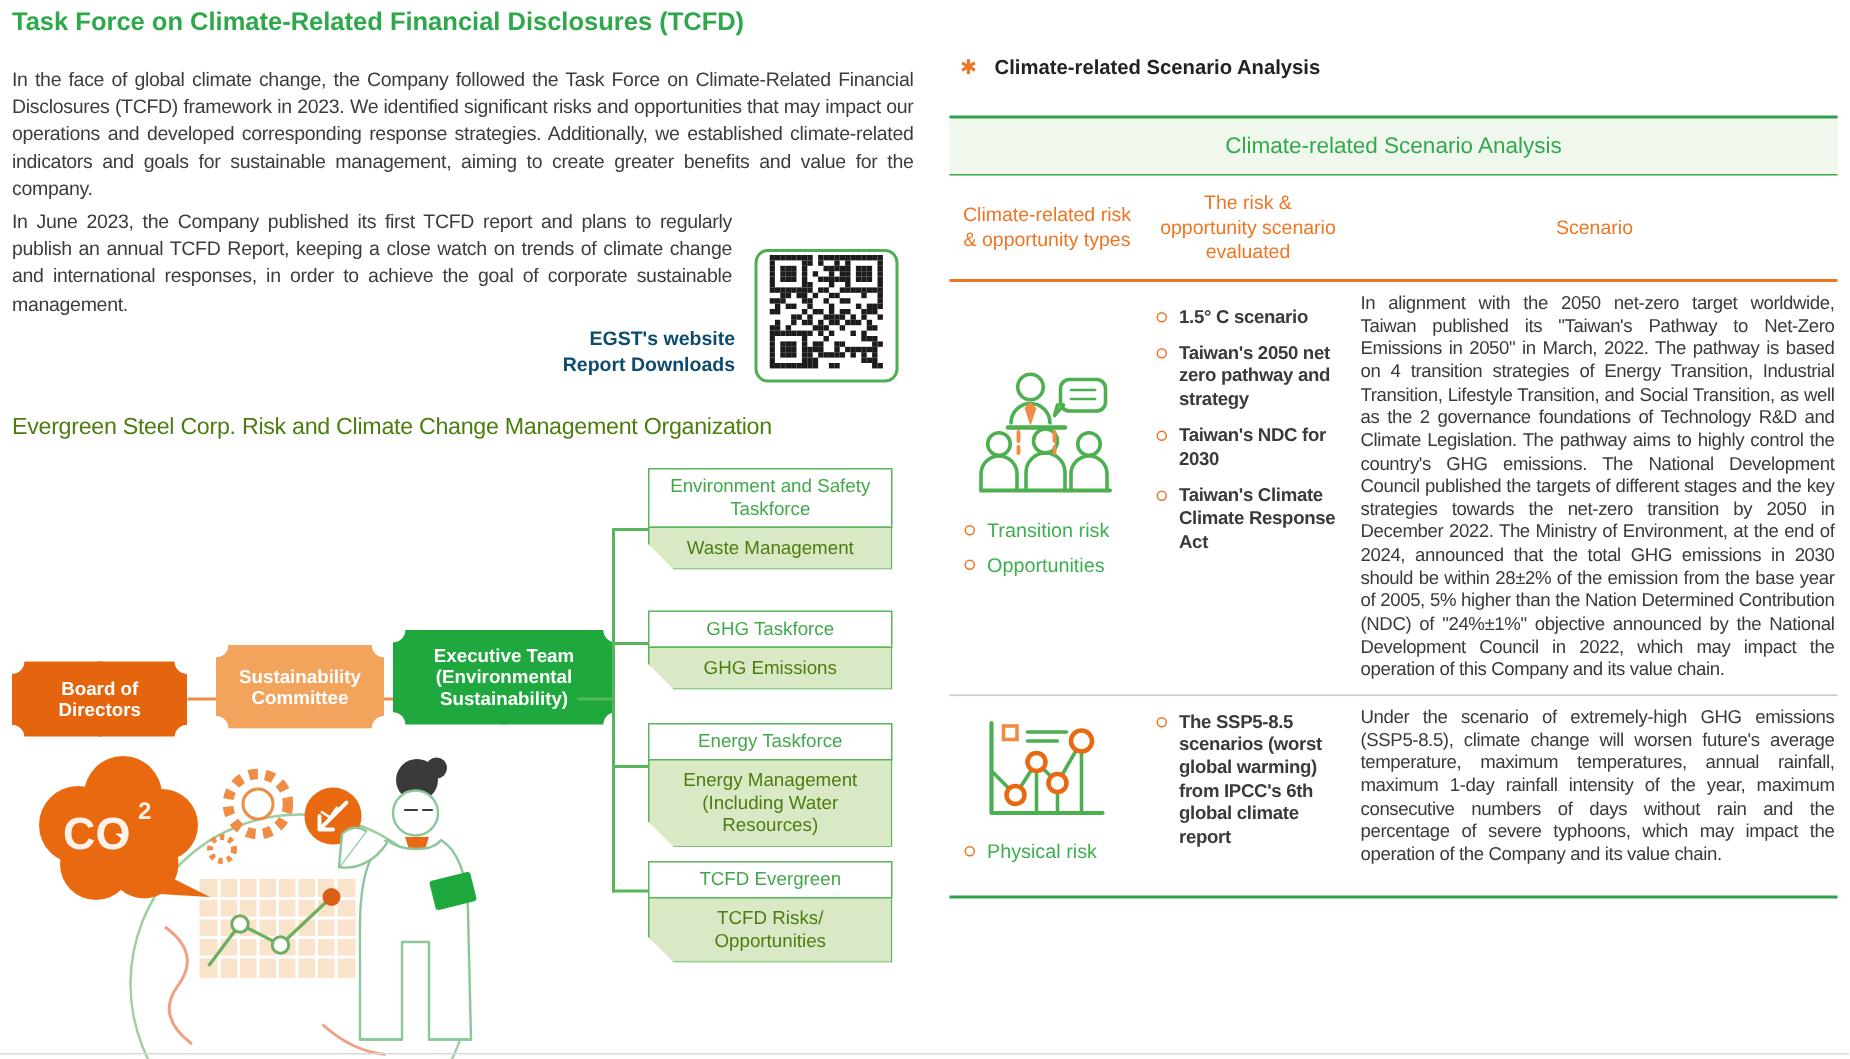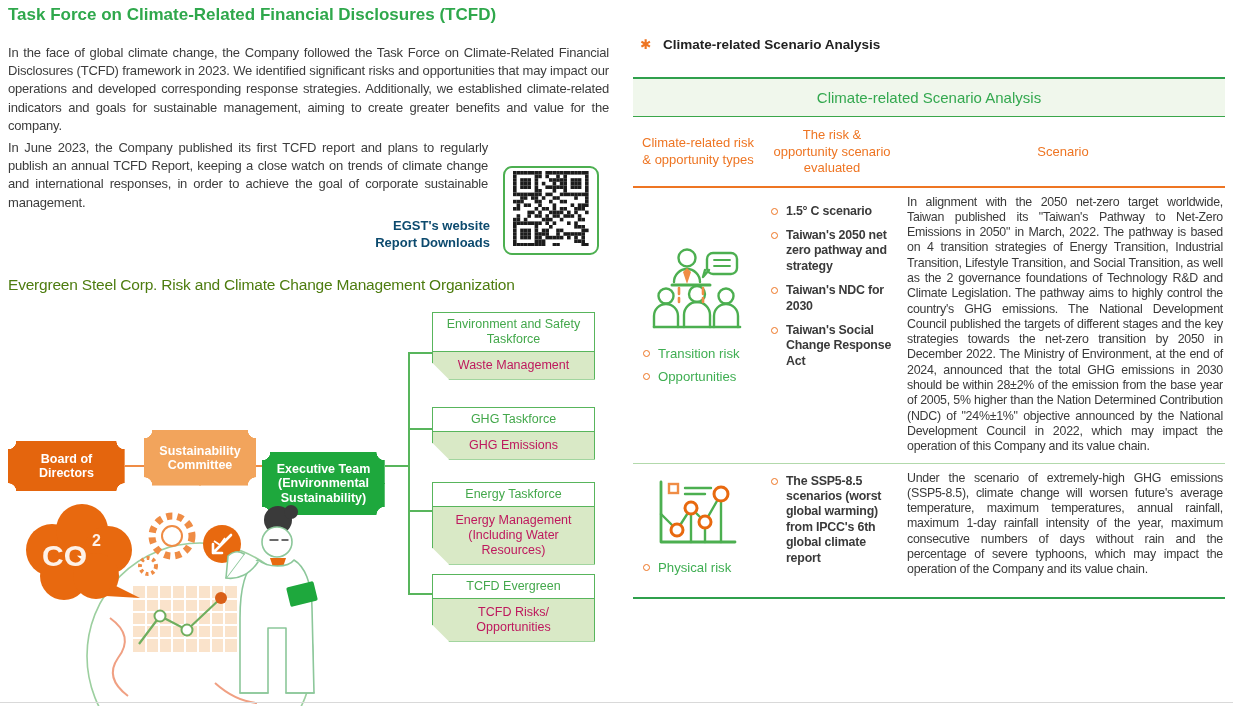--- a/index.html
+++ b/index.html
@@ -25,21 +25,21 @@
             radial-gradient(circle at 0 0, transparent 8px, var(--c) 8.5px) top left / 51% 51% no-repeat,
             radial-gradient(circle at 100% 0, transparent 8px, var(--c) 8.5px) top right / 51% 51% no-repeat,
             radial-gradient(circle at 0 100%, transparent 8px, var(--c) 8.5px) bottom left / 51% 51% no-repeat,
             radial-gradient(circle at 100% 100%, transparent 8px, var(--c) 8.5px) bottom right / 51% 51% no-repeat;}
   .hline{height:2px;background:#ef8c45;}
   .gline{background:#58b55c;}
 
   .tf-group{left:432px;width:163px;}
   .tf-title{border:1.5px solid #58b55c;background:#fff;color:#43a84b;font-size:12.5px;line-height:15px;
             text-align:center;padding:4px 6px;}
-  .tf-sub{margin-top:-1.5px;border:1.5px solid #58b55c;background:#d9e9c6;color:#be185d;font-size:12.5px;
+  .tf-sub{margin-top:-1.5px;border:1.5px solid #58b55c;background:#d9e9c6;color:#4d7c0f;font-size:12.5px;
           line-height:15px;text-align:center;padding:6px 10px;
           clip-path:polygon(0 0,100% 0,100% 100%,17px 100%,0 calc(100% - 17px));}
 
   
   .r-head{left:640px;top:36px;font-size:13.5px;font-weight:bold;color:#222;}
   .r-head .star{color:#ee7523;margin-right:8px;font-weight:normal;}
   .s-table{left:633px;top:77px;width:592px;}
   .band{border-top:2.5px solid #2fa04c;border-bottom:1.5px solid #3aa64a;background:#f0f7ec;
         color:#33a84f;text-align:center;font-size:15px;padding:10px 0;}
   .cols{display:flex;color:#ee7523;text-align:center;font-size:13px;line-height:16.5px;
@@ -321,21 +321,21 @@
   </div>
 
   <div class="abs org-heading">Evergreen Steel Corp. Risk and Climate Change Management Organization</div>
 
   <div class="abs ticket" style="--c:#e4650d;left:8px;top:441px;width:117px;height:50px;">
     <span>Board of Directors</span>
   </div>
   <div class="abs ticket" style="--c:#f2a45c;left:144px;top:430px;width:112px;height:56px;">
     <span>Sustainability Committee</span>
   </div>
-  <div class="abs ticket" style="--c:#1ea83d;left:262px;top:452px;width:123px;height:63px;">
+  <div class="abs ticket" style="--c:#1ea83d;left:262px;top:420px;width:148px;height:63px;">
     <span>Executive Team (Environmental Sustainability)</span>
   </div>
 
   <div class="abs hline" style="left:125px;top:465px;width:19px;"></div>
   <div class="abs hline" style="left:256px;top:465px;width:6px;"></div>
   <div class="abs hline gline" style="left:385px;top:465px;width:24px;"></div>
   <div class="abs gline" style="left:408px;top:352px;width:2px;height:243px;"></div>
   <div class="abs hline gline" style="left:408px;top:352px;width:25px;"></div>
   <div class="abs hline gline" style="left:408px;top:428px;width:25px;"></div>
   <div class="abs hline gline" style="left:408px;top:510px;width:25px;"></div>
@@ -470,21 +470,21 @@
           <div class="eval-item">
             <span class="odot"></span>
             <span>Taiwan's 2050 net zero pathway and strategy</span>
           </div>
           <div class="eval-item">
             <span class="odot"></span>
             <span>Taiwan's NDC for 2030</span>
           </div>
           <div class="eval-item">
             <span class="odot"></span>
-            <span>Taiwan's Social Change Response Act</span>
+            <span>Taiwan's Climate Climate Response Act</span>
           </div>
         </div>
       </div>
       <div class="c3">
         <div class="scen-text">In alignment with the 2050 net-zero target worldwide, Taiwan published its "Taiwan's Pathway to Net-Zero Emissions in 2050" in March, 2022. The pathway is based on 4 transition strategies of Energy Transition, Industrial Transition, Lifestyle Transition, and Social Transition, as well as the 2 governance foundations of Technology R&amp;D and Climate Legislation. The pathway aims to highly control the country's GHG emissions. The National Development Council published the targets of different stages and the key strategies towards the net-zero transition by 2050 in December 2022. The Ministry of Environment, at the end of 2024, announced that the total GHG emissions in 2030 should be within 28±2% of the emission from the base year of 2005, 5% higher than the Nation Determined Contribution (NDC) of "24%±1%" objective announced by the National Development Council in 2022, which may impact the operation of this Company and its value chain.</div>
       </div>
     </div>
 
     <div class="s-sep"></div>
 

